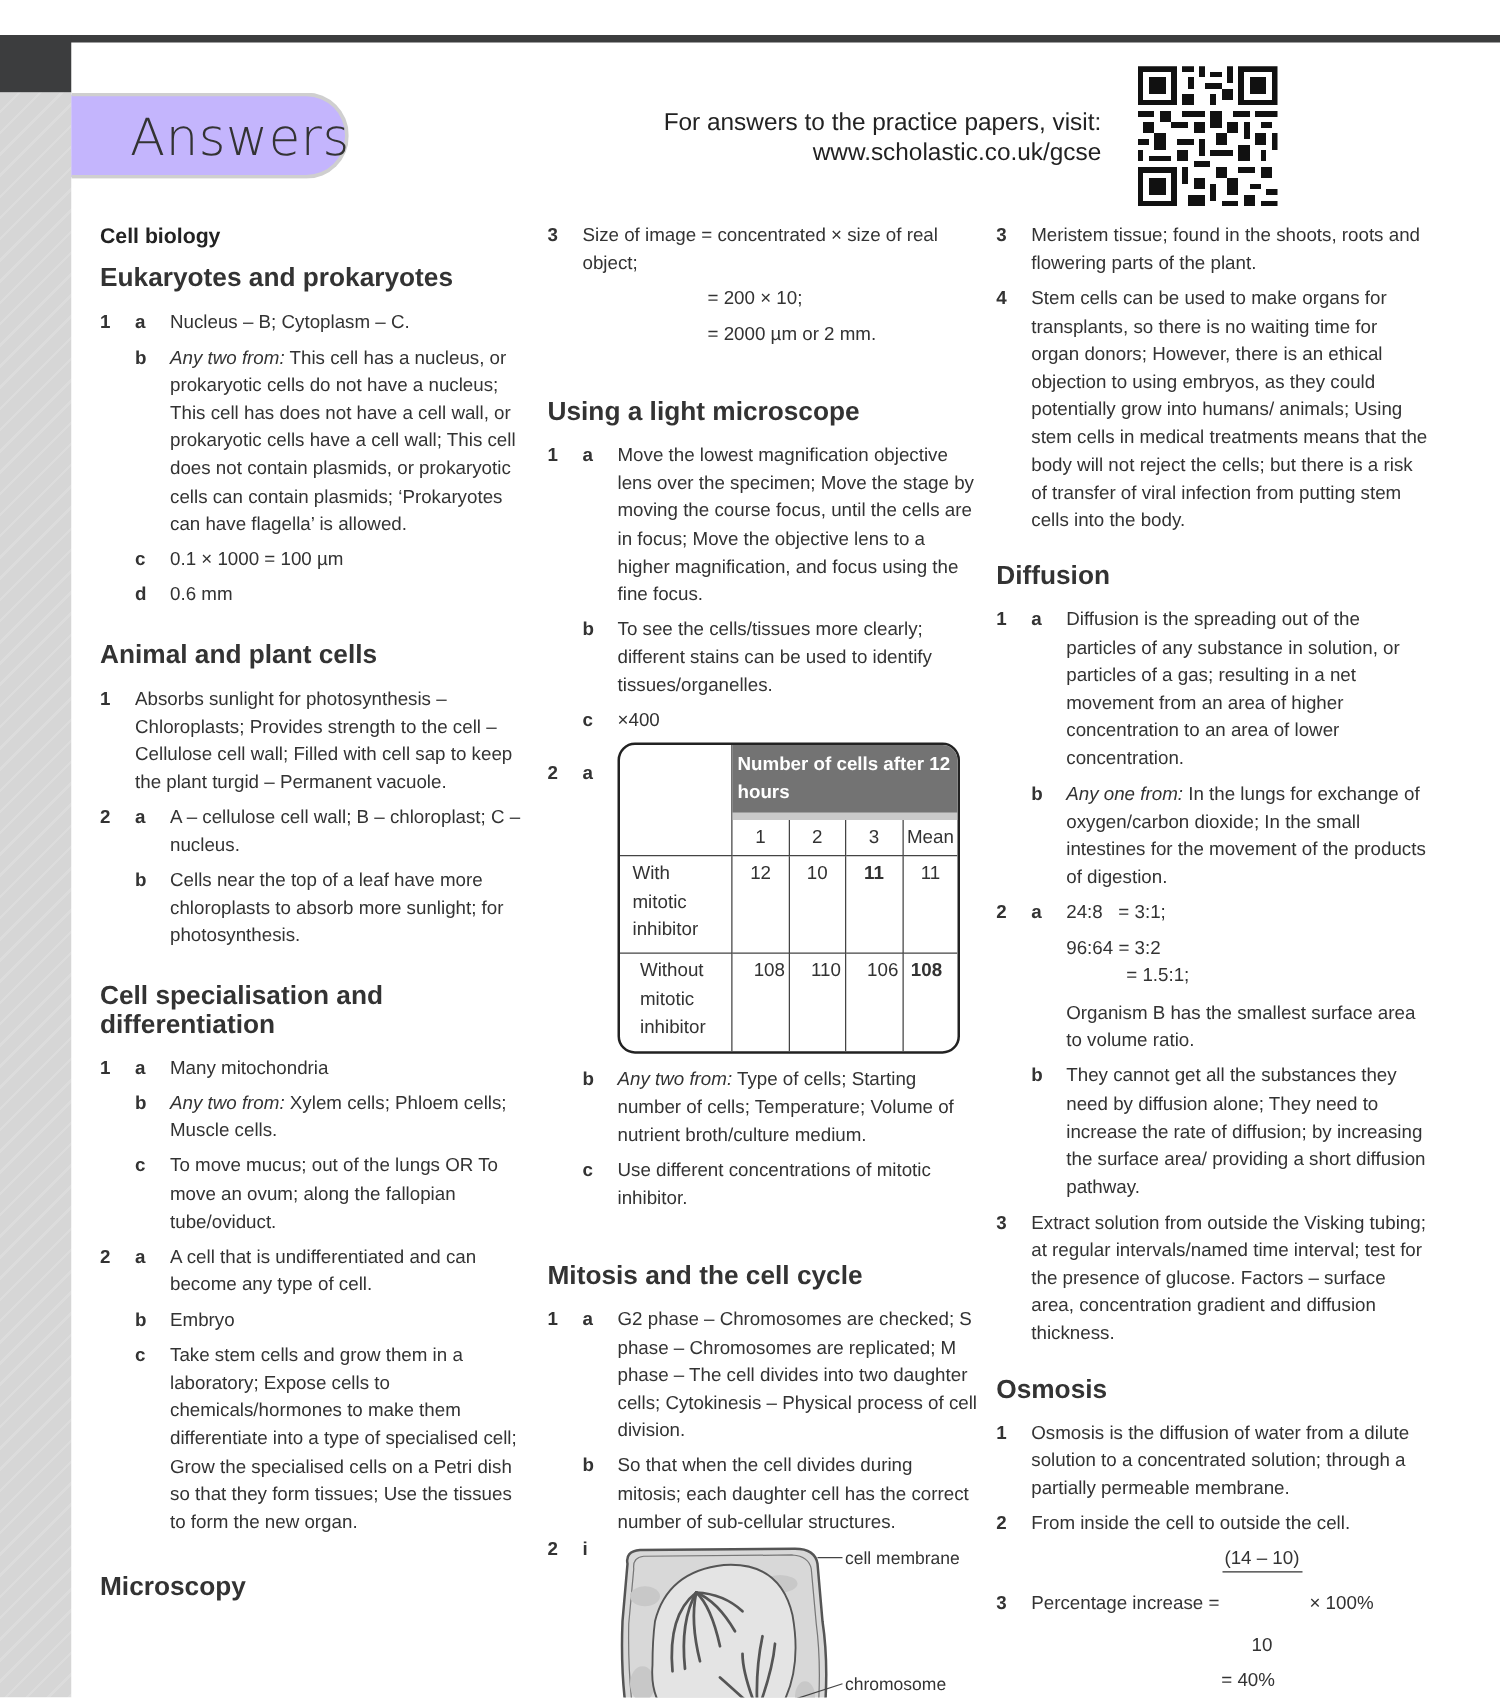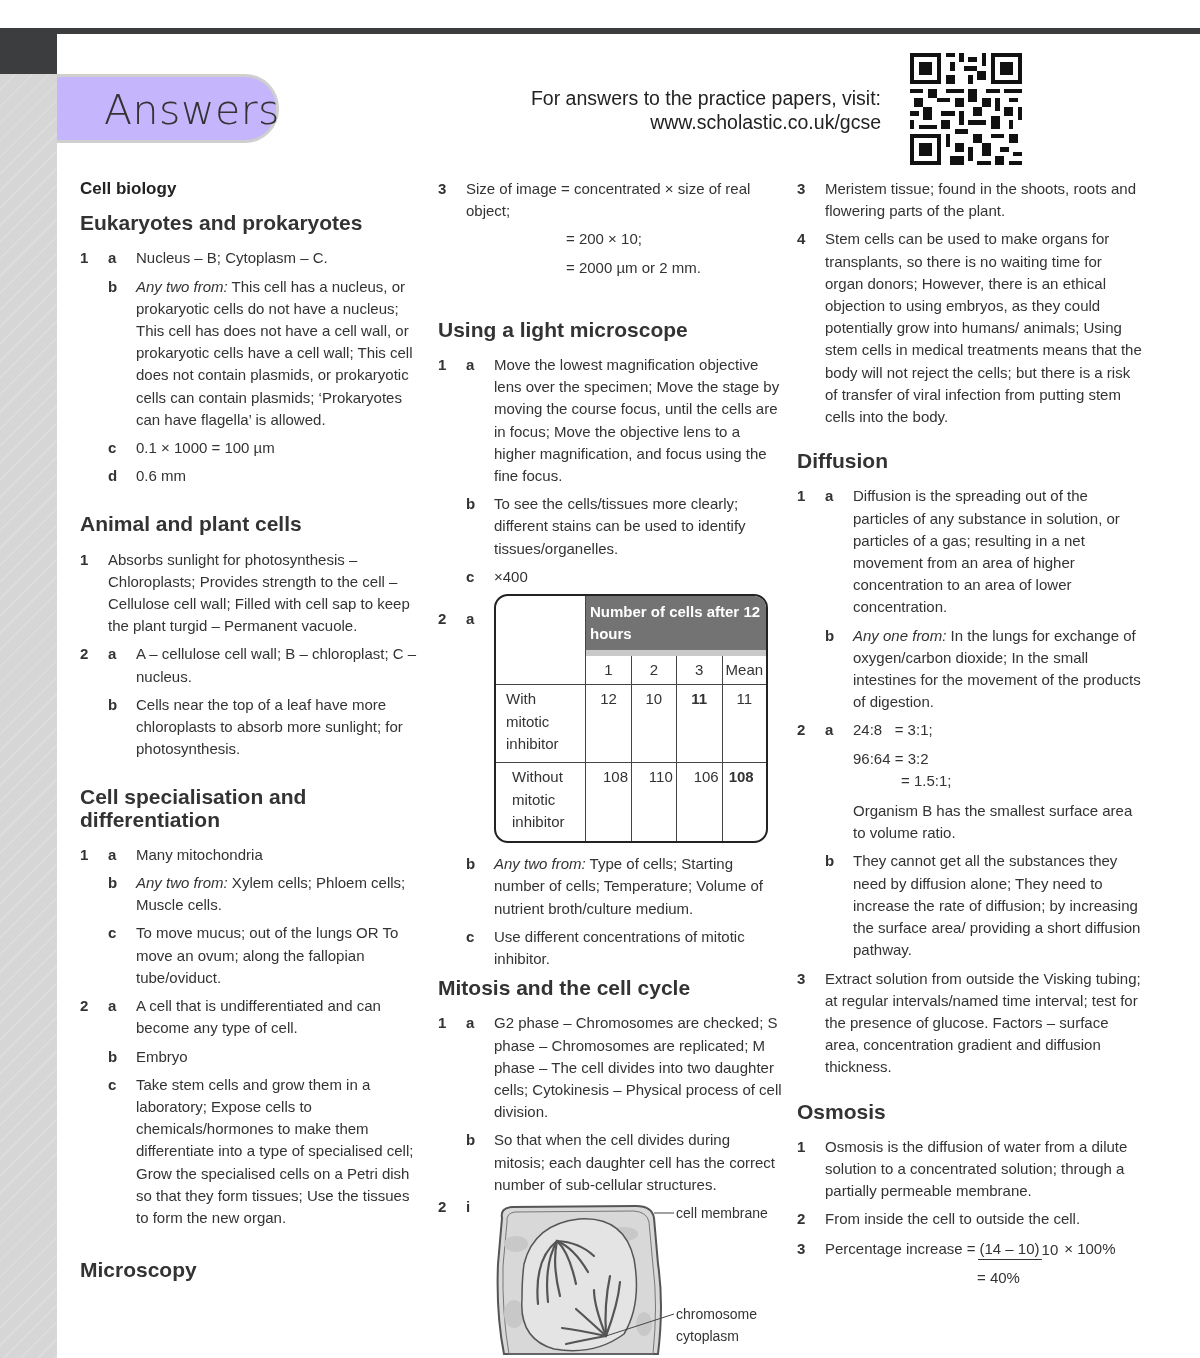--- a/index.html
+++ b/index.html
@@ -46,21 +46,21 @@
 
   table.cells { border-collapse: separate; border-spacing: 0; border: 2px solid #222; border-radius: 14px; overflow: hidden; font-size: 15px; width: 274px; }
   table.cells td { border-right: 1px solid #444; border-bottom: 1px solid #444; vertical-align: top; text-align: center; padding: 3px 2px; }
   table.cells tr td:last-child { border-right: none; }
   table.cells tr:last-child td { border-bottom: none; padding-left: 16px; }
   table.cells .hdr { background: #737373; color: #fff; font-weight: bold; text-align: left; padding: 5px 4px; line-height: 22px; border-bottom: 6px solid #c9c9c9; border-right: none; }
   table.cells .blank { border-bottom: 1px solid #444; }
   table.cells .rowlbl { text-align: left; padding-left: 10px; line-height: 22.5px; }
   table.cells .b { font-weight: bold; }
 
-  .frac { display: inline-flex; flex-direction: row; align-items: center; vertical-align: middle; margin: 0 6px 0 2px; }
+  .frac { display: inline-flex; flex-direction: column; align-items: center; vertical-align: middle; margin: 0 6px 0 2px; gap: 46px; }
   .frac .num { border-bottom: 1px solid #333; padding: 0 2px; line-height: 20px; }
   .frac .den { line-height: 26px; }
 </style>
 </head>
 <body>
 
 <div class="top-bar"></div>
 <div class="dark-block"></div>
 <div class="side-stripe"></div>
 
@@ -259,21 +259,21 @@
 
   <div class="q ind" style="margin-top:10px">
     <span class="pl">b</span>
     <span class="tx"><span class="it">Any two from:</span><span> Type of cells; Starting number of cells; Temperature; Volume of nutrient broth/culture medium.</span></span>
   </div>
   <div class="q ind">
     <span class="pl">c</span>
     <span class="tx">Use different concentrations of mitotic inhibitor.</span>
   </div>
 
-  <div class="h2" style="margin-top:7px">Mitosis and the cell cycle</div>
+  <div class="h2" style="margin-top:40px">Mitosis and the cell cycle</div>
   <div class="q">
     <span class="qn">1</span>
     <span class="pl">a</span>
     <span class="tx">G2 phase – Chromosomes are checked; S phase – Chromosomes are replicated; M phase – The cell divides into two daughter cells; Cytokinesis – Physical process of cell division.</span>
   </div>
   <div class="q ind" style="margin-bottom:0">
     <span class="pl">b</span>
     <span class="tx">So that when the cell divides during mitosis; each daughter cell has the correct number of sub-cellular structures.</span>
   </div>
   <div class="q" style="position:relative;height:150px">

